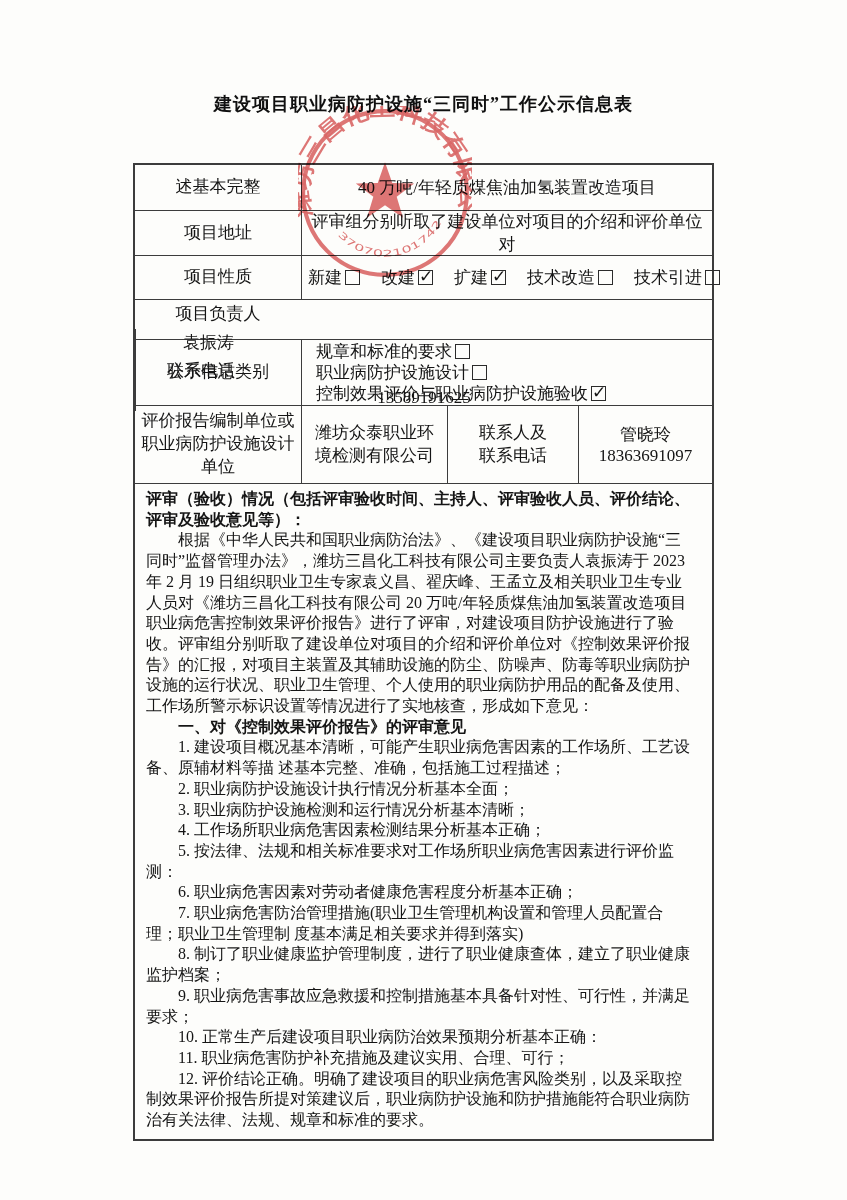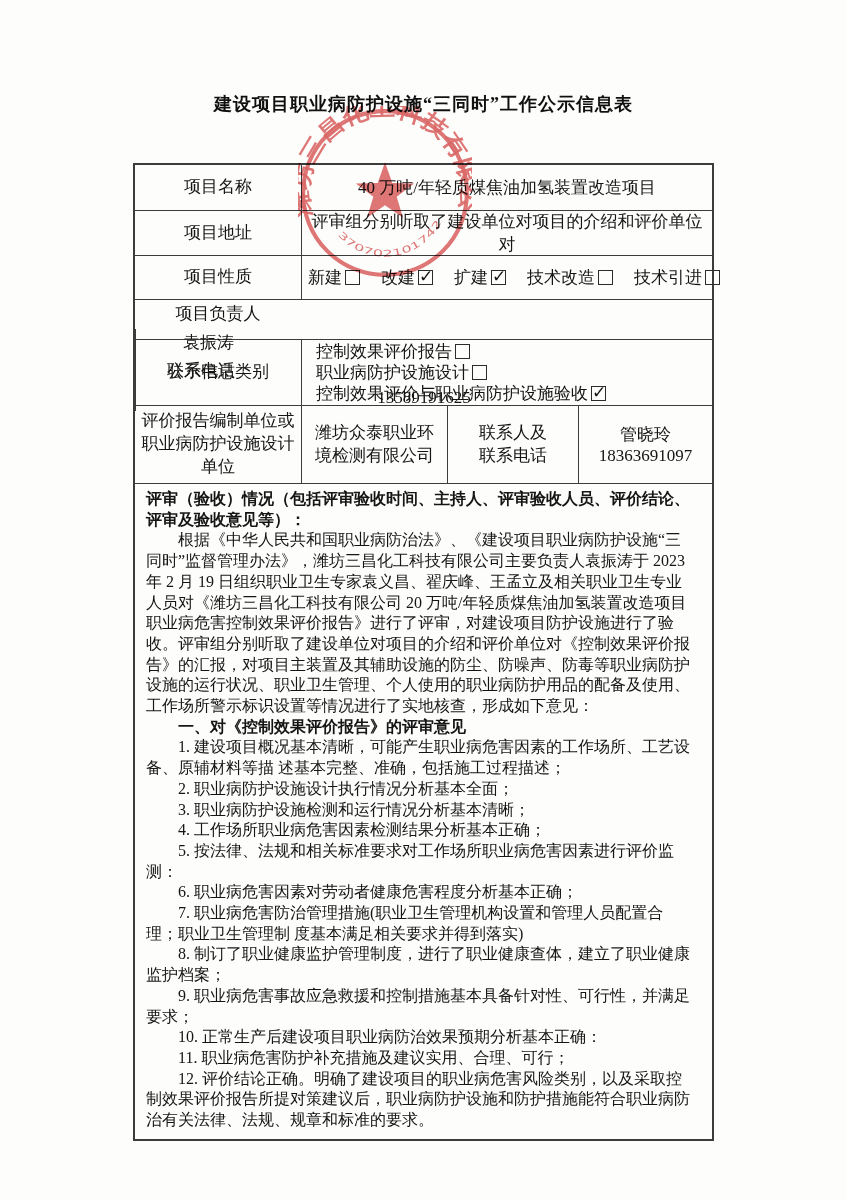--- a/index.html
+++ b/index.html
@@ -98,21 +98,21 @@
 </head>
 <body>
 
 <div class="page">
 
   <div class="doc-title">建设项目职业病防护设施“三同时”工作公示信息表</div>
 
   <div class="form-table">
 
     <div class="t-row h45">
-      <div class="cell c-label">项目名称</div>
+      <div class="cell c-label">述基本完整</div>
       <div class="cell c-rest">40 万吨/年轻质煤焦油加氢装置改造项目</div>
     </div>
 
     <div class="t-row h45">
       <div class="cell c-label">项目地址</div>
       <div class="cell c-rest">评审组分别听取了建设单位对项目的介绍和评价单位对</div>
     </div>
 
     <div class="t-row h44">
       <div class="cell c-label">项目性质</div>
@@ -131,21 +131,21 @@
       <div class="cell c-label">项目负责人</div>
       <div class="cell c-val2">袁振涛</div>
       <div class="cell c-label2">联系电话</div>
       <div class="cell c-rest">13589191625</div>
     </div>
 
     <div class="t-row h66">
       <div class="cell c-label">公示信息类别</div>
       <div class="cell c-rest">
         <div class="cat-opts">
-          <span class="opt"><span>控制效果评价报告</span><span class="cb" data-checked="false"></span></span>
+          <span class="opt"><span>规章和标准的要求</span><span class="cb" data-checked="false"></span></span>
           <span class="opt"><span>职业病防护设施设计</span><span class="cb" data-checked="false"></span></span>
           <span class="opt"><span>控制效果评价与职业病防护设施验收</span><span class="cb" data-checked="true"></span></span>
         </div>
       </div>
     </div>
 
     <div class="t-row h78">
       <div class="cell c-label">评价报告编制单位或职业病防护设施设计单位</div>
       <div class="cell c-val2">潍坊众泰职业环境检测有限公司</div>
       <div class="cell c-label2">联系人及

